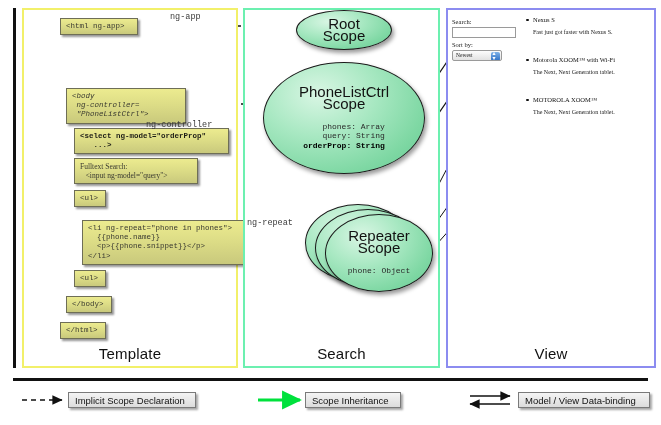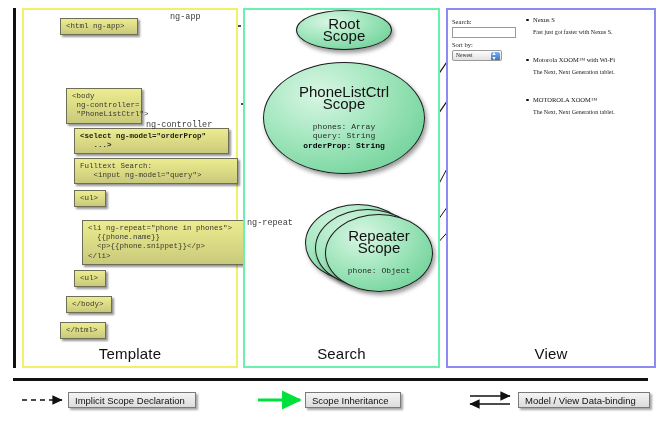--- a/index.html
+++ b/index.html
@@ -36,21 +36,21 @@
 
   
   .scope{position:absolute;border-radius:50%;
          background:radial-gradient(ellipse at 34% 28%,#d9f6e4 0%,#a8e8c2 38%,#7fd8a4 72%,#63c890 100%);
          border:1.6px solid #1b1b1b;
          box-shadow:2px 3px 4px rgba(0,0,0,.40);
          display:flex;flex-direction:column;align-items:center;justify-content:center;
          text-align:center;box-sizing:border-box;}
   .scope .title{font-size:15px;color:#121212;line-height:12px;}
   .scope .props{margin-top:12px;font-family:"Liberation Mono","DejaVu Sans Mono",monospace;
-                font-size:8px;line-height:9.5px;color:#2a2a2a;text-align:center;}
+                font-size:8px;line-height:9.5px;color:#2a2a2a;text-align:right;}
   .scope .props .b{font-weight:bold;color:#000;}
 
   .scope-ghost{position:absolute;border-radius:50%;
          background:radial-gradient(ellipse at 34% 28%,#d9f6e4 0%,#a8e8c2 40%,#7fd8a4 74%,#63c890 100%);
          border:1.6px solid #1b1b1b;box-shadow:2px 3px 4px rgba(0,0,0,.35);}
 
   
   .view-inner{position:absolute;left:452px;top:14px;width:198px;height:320px;}
   .v-label{position:absolute;font-family:"Liberation Serif","DejaVu Serif",serif;
            font-size:6.5px;color:#1a1a1a;}
@@ -149,28 +149,28 @@
   </svg>
 
   <div class="left-rule"></div>
 
   <div class="panel panel-template">
     <div class="panel-label">Template</div>
   </div>
 
   <div class="codebox" style="left:28px;top:18px;width:78px;">&lt;html ng-app&gt;</div>
 
-  <div class="codebox" style="left:34px;top:88px;width:76px;">&lt;body
+  <div class="codebox" style="left:34px;top:88px;width:120px;font-style:italic;">&lt;body
  ng-controller=
  "PhoneListCtrl"&gt;</div>
 
   <div class="codebox bold" style="left:42px;top:128px;width:155px;">&lt;select ng-model="orderProp"
    ...&gt;</div>
 
-  <div class="codebox" style="left:42px;top:158px;width:164px;">Fulltext Search:
+  <div class="codebox" style="left:42px;top:158px;width:124px;font-family:Liberation Serif, serif;">Fulltext Search:
    &lt;input ng-model="query"&gt;</div>
 
   <div class="codebox" style="left:42px;top:190px;width:32px;">&lt;ul&gt;</div>
 
   <div class="codebox" style="left:50px;top:220px;width:178px;">&lt;li ng-repeat="phone in phones"&gt;
   {{phone.name}}
   &lt;p&gt;{{phone.snippet}}&lt;/p&gt;
 &lt;/li&gt;</div>
 
   <div class="codebox" style="left:42px;top:270px;width:32px;">&lt;ul&gt;</div>

